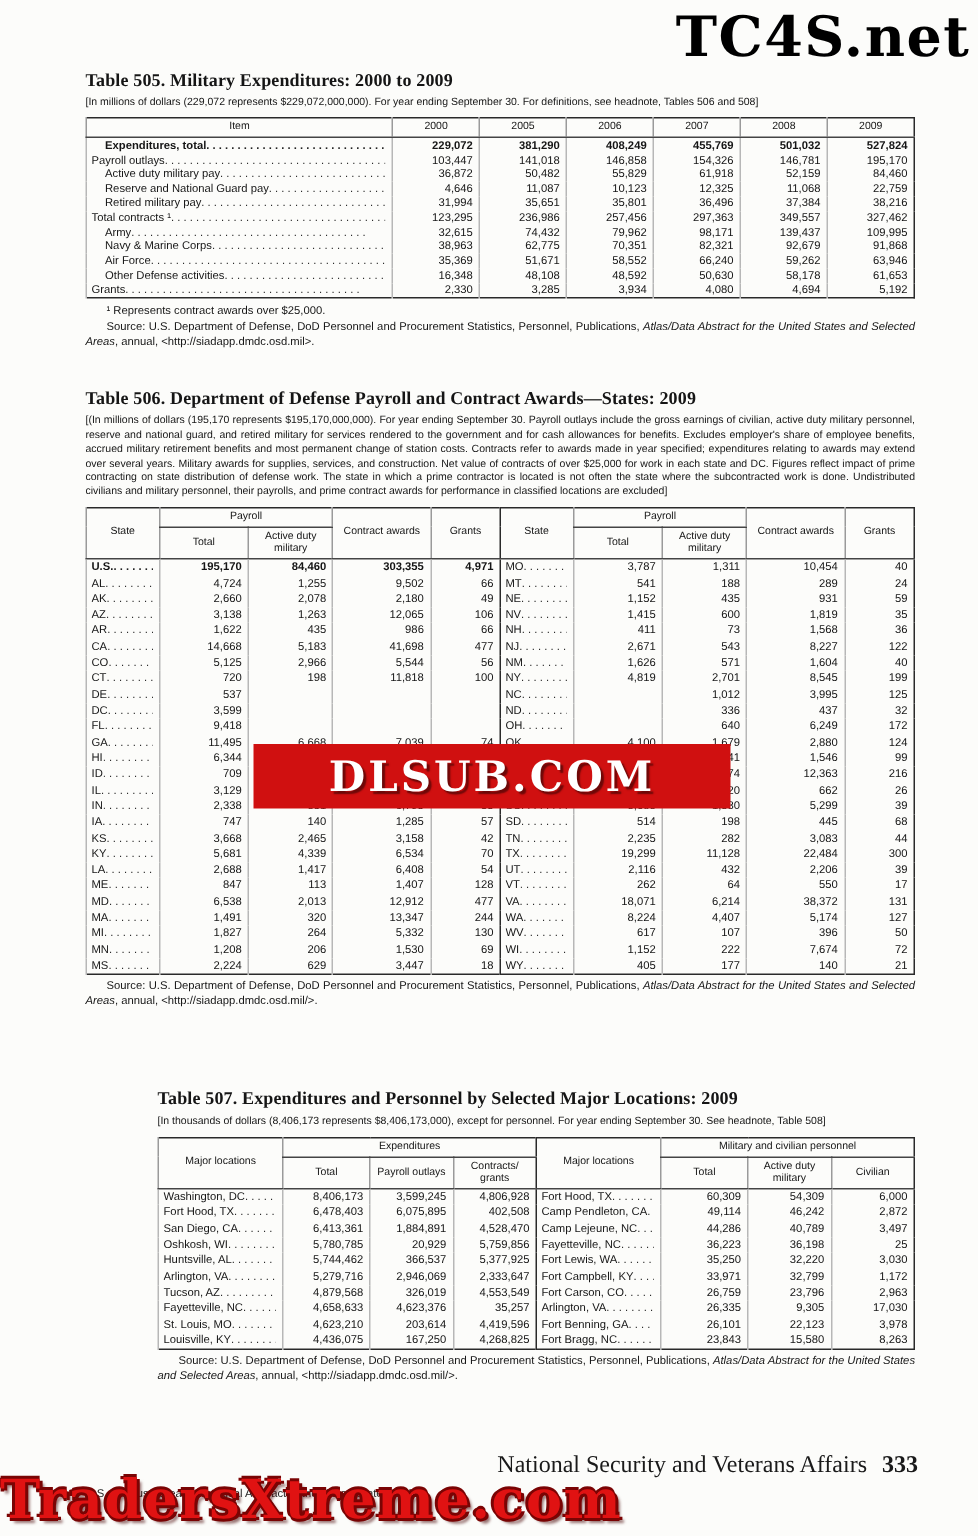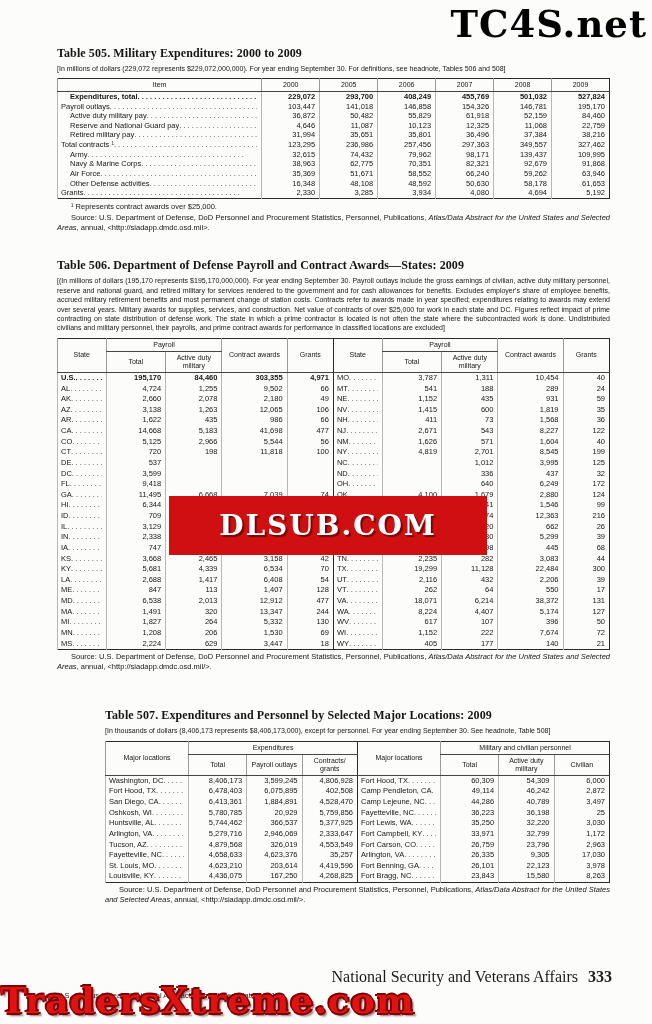--- a/index.html
+++ b/index.html
@@ -10,21 +10,21 @@
     font-family:"Liberation Sans", sans-serif;
   }
   .page { position:absolute; inset:0; padding:46px 42px 0 57px; z-index:1; }
 
   .tbl-title {
     font-family:"Liberation Serif", serif;
     font-size:12px; font-weight:bold; letter-spacing:.1px; margin-bottom:3px;
   }
   .headnote { font-size:7px; line-height:1.34; margin-bottom:5px; text-align:justify; }
   .sec-506 { margin-top:26px; }
-  .sec-507 { margin-top:37px;padding-left:48px; }
+  .sec-507 { margin-top:54px;padding-left:48px; }
 
   table { width:100%; border-collapse:collapse; font-size:7.5px; border:1px solid #2a2a2a; table-layout:fixed; }
   thead th {
     font-size:7px; font-weight:normal; text-align:center; vertical-align:middle;
     padding:2px 1px; line-height:1.15;
     border-left:1px solid #9a9a9a; border-bottom:1px solid #444;
   }
   tbody td {
     padding:1px 4px 1px 3px; line-height:1.15; vertical-align:bottom;
     border-left:1px solid #b7b7b7;
@@ -44,21 +44,21 @@
   .footnote { font-size:7.5px; margin-top:3px; padding-left:14px; }
   .source { font-size:7.5px; line-height:1.28; margin-top:2px; text-indent:14px; text-align:justify; }
 
   
   .wm-top {
     position:absolute; top:2px; right:5px; z-index:4;
     font-family:"DejaVu Serif", serif; font-weight:bold; font-size:37px;
     color:#000000; letter-spacing:1px;
   }
   .wm-mid {
-    position:absolute; left:169px; top:496px; width:318px; height:59px; z-index:5;
+    position:absolute; left:169px; top:496px; width:318px; height:43px; z-index:5;
     background:#d01010; color:#ffffff;
     display:flex; align-items:center; justify-content:center;
     font-family:"DejaVu Serif", serif; font-weight:bold; font-size:28px; letter-spacing:2px;
     text-shadow:2px 2px 1px #6e0808;
   }
   .wm-bottom {
     position:absolute; left:0; right:16px; top:979px; z-index:5; text-align:left;
     font-family:"DejaVu Serif", serif; font-weight:bold; font-size:36px; letter-spacing:1px;
     color:#e01212;
     text-shadow:-2px -1px 0 #7a0404, 2px 1px 0 #7a0404, 0 2px 0 #7a0404,
@@ -104,21 +104,21 @@
       <tbody>
 
           <tr class="b i1">
             <td class="lbl">
               <span class="lblwrap">
                 <span class="lt">Expenditures, total</span>
                 <span class="leader"></span>
               </span>
             </td>
             <td class="num">229,072</td>
-            <td class="num">293,700</td>
+            <td class="num">381,290</td>
             <td class="num">408,249</td>
             <td class="num">455,769</td>
             <td class="num">501,032</td>
             <td class="num">527,824</td>
           </tr>
 
           <tr>
             <td class="lbl">
               <span class="lblwrap">
                 <span class="lt">Payroll outlays</span>

